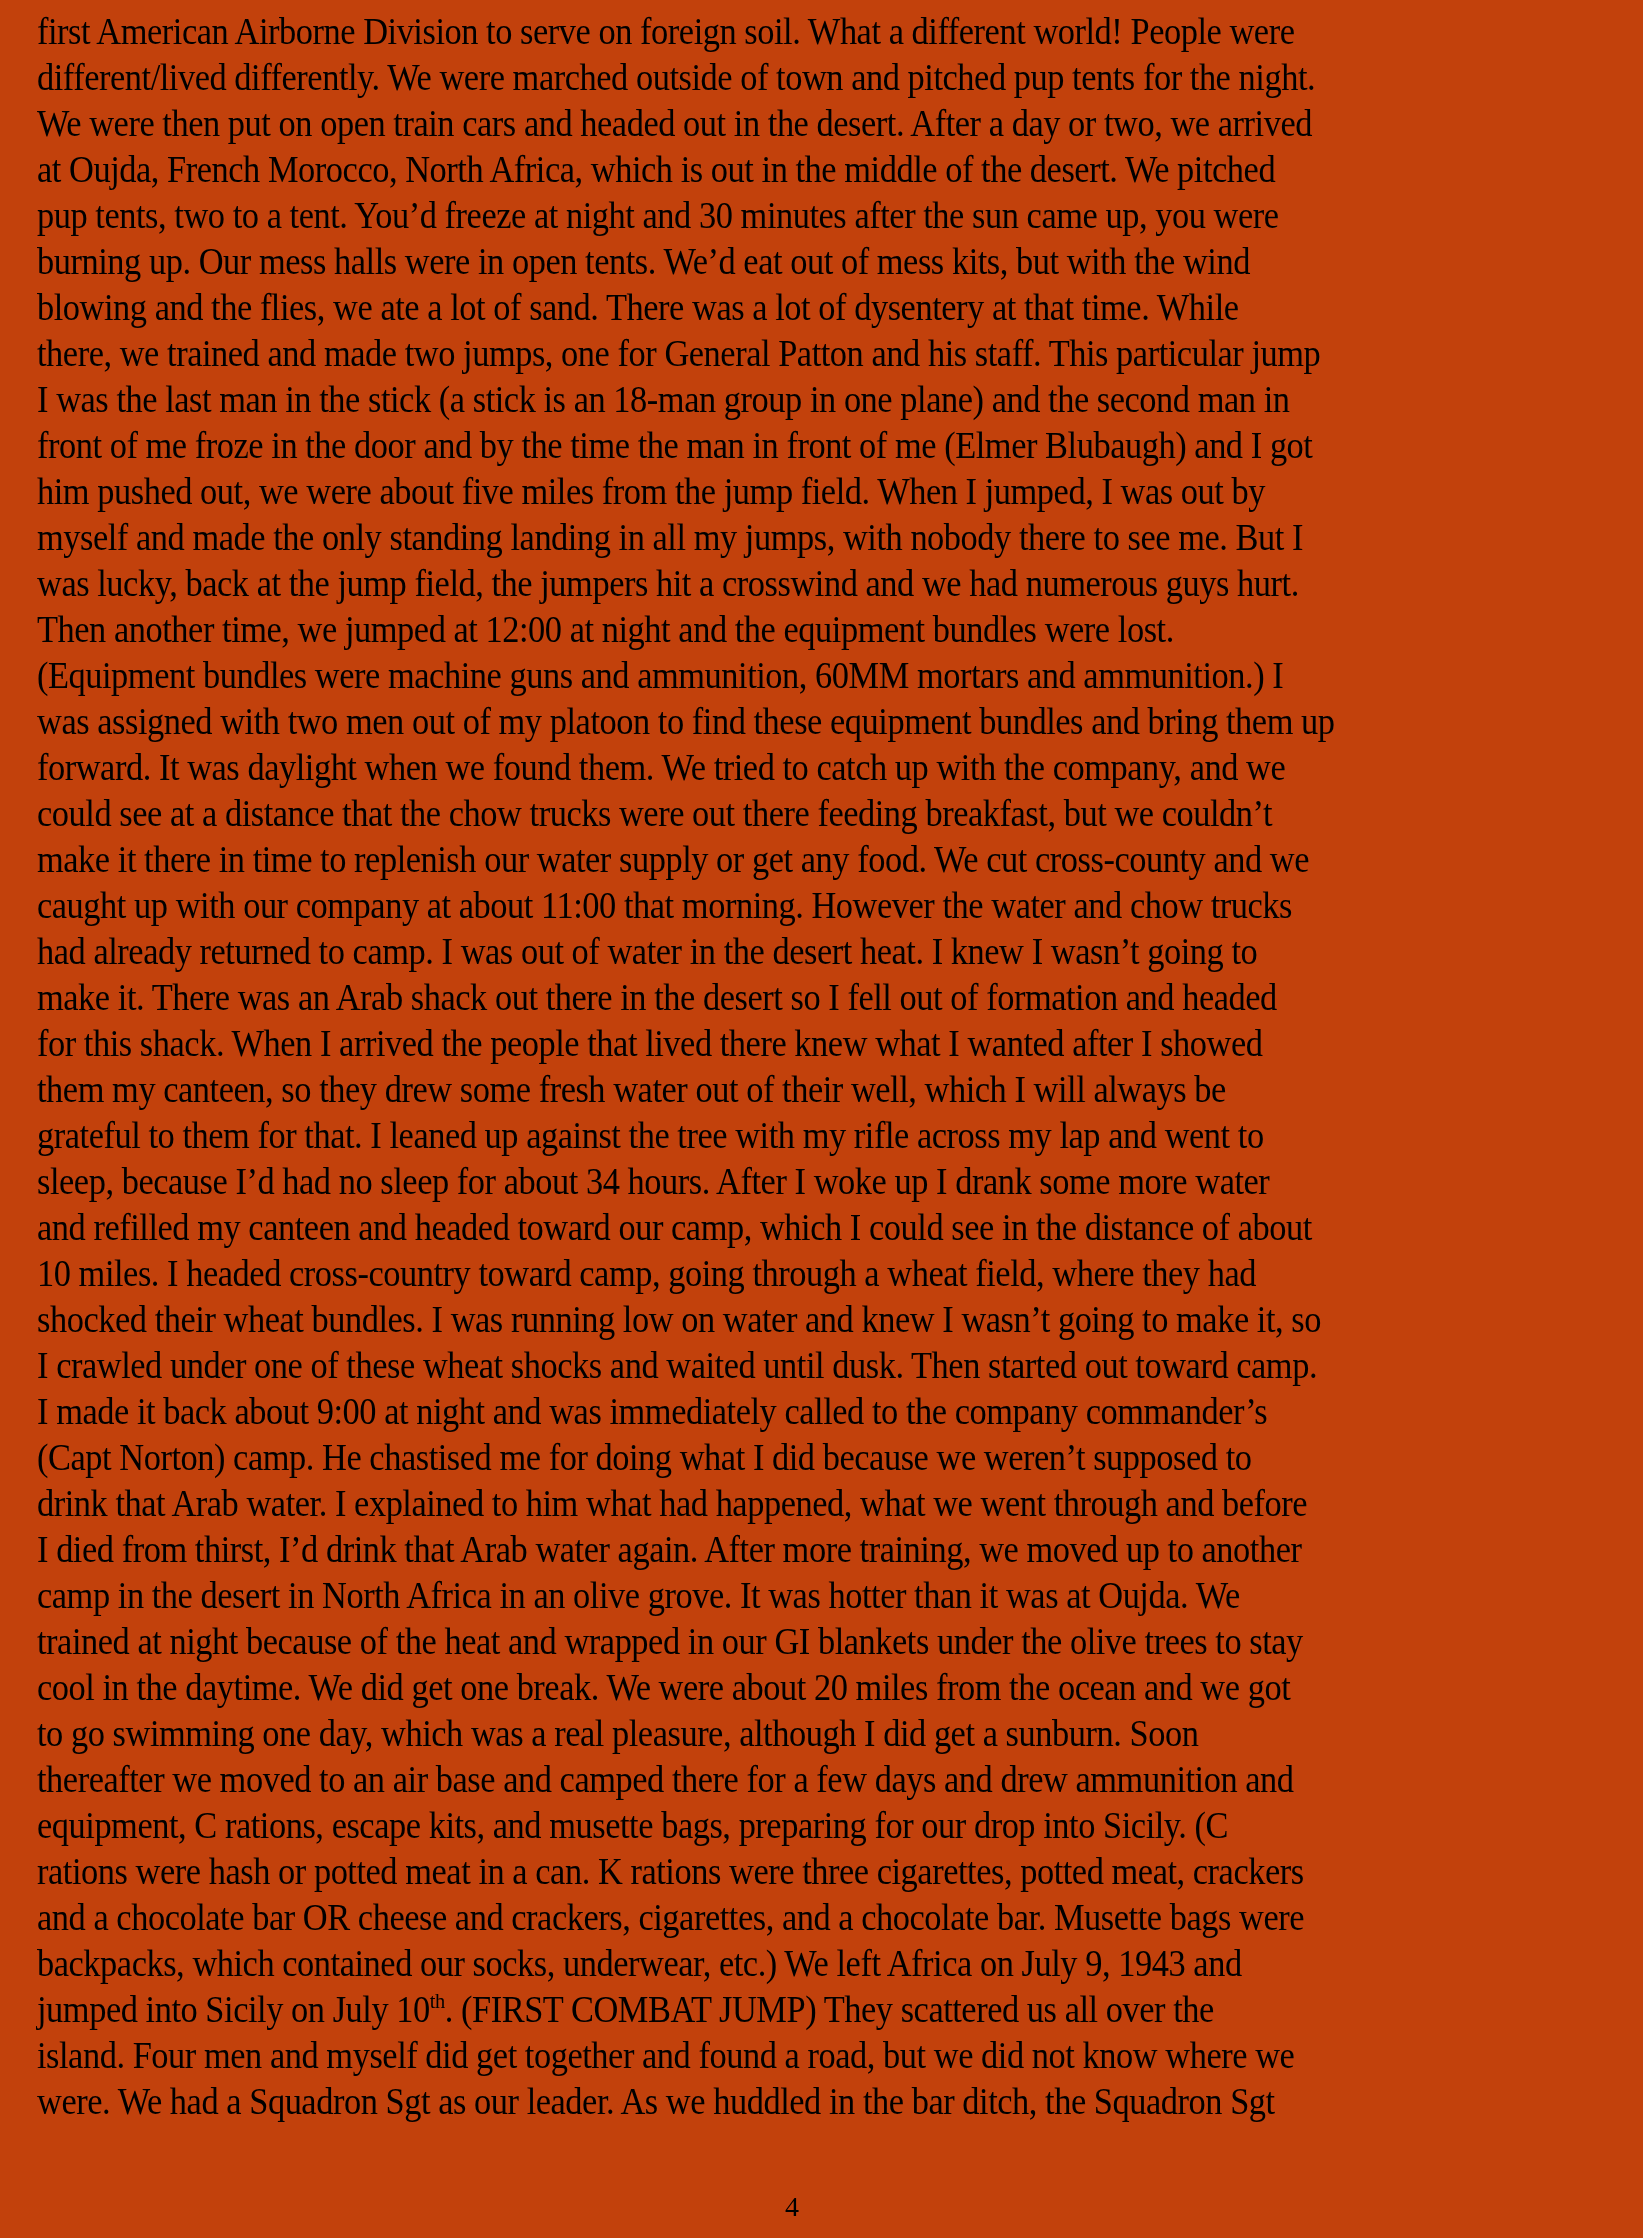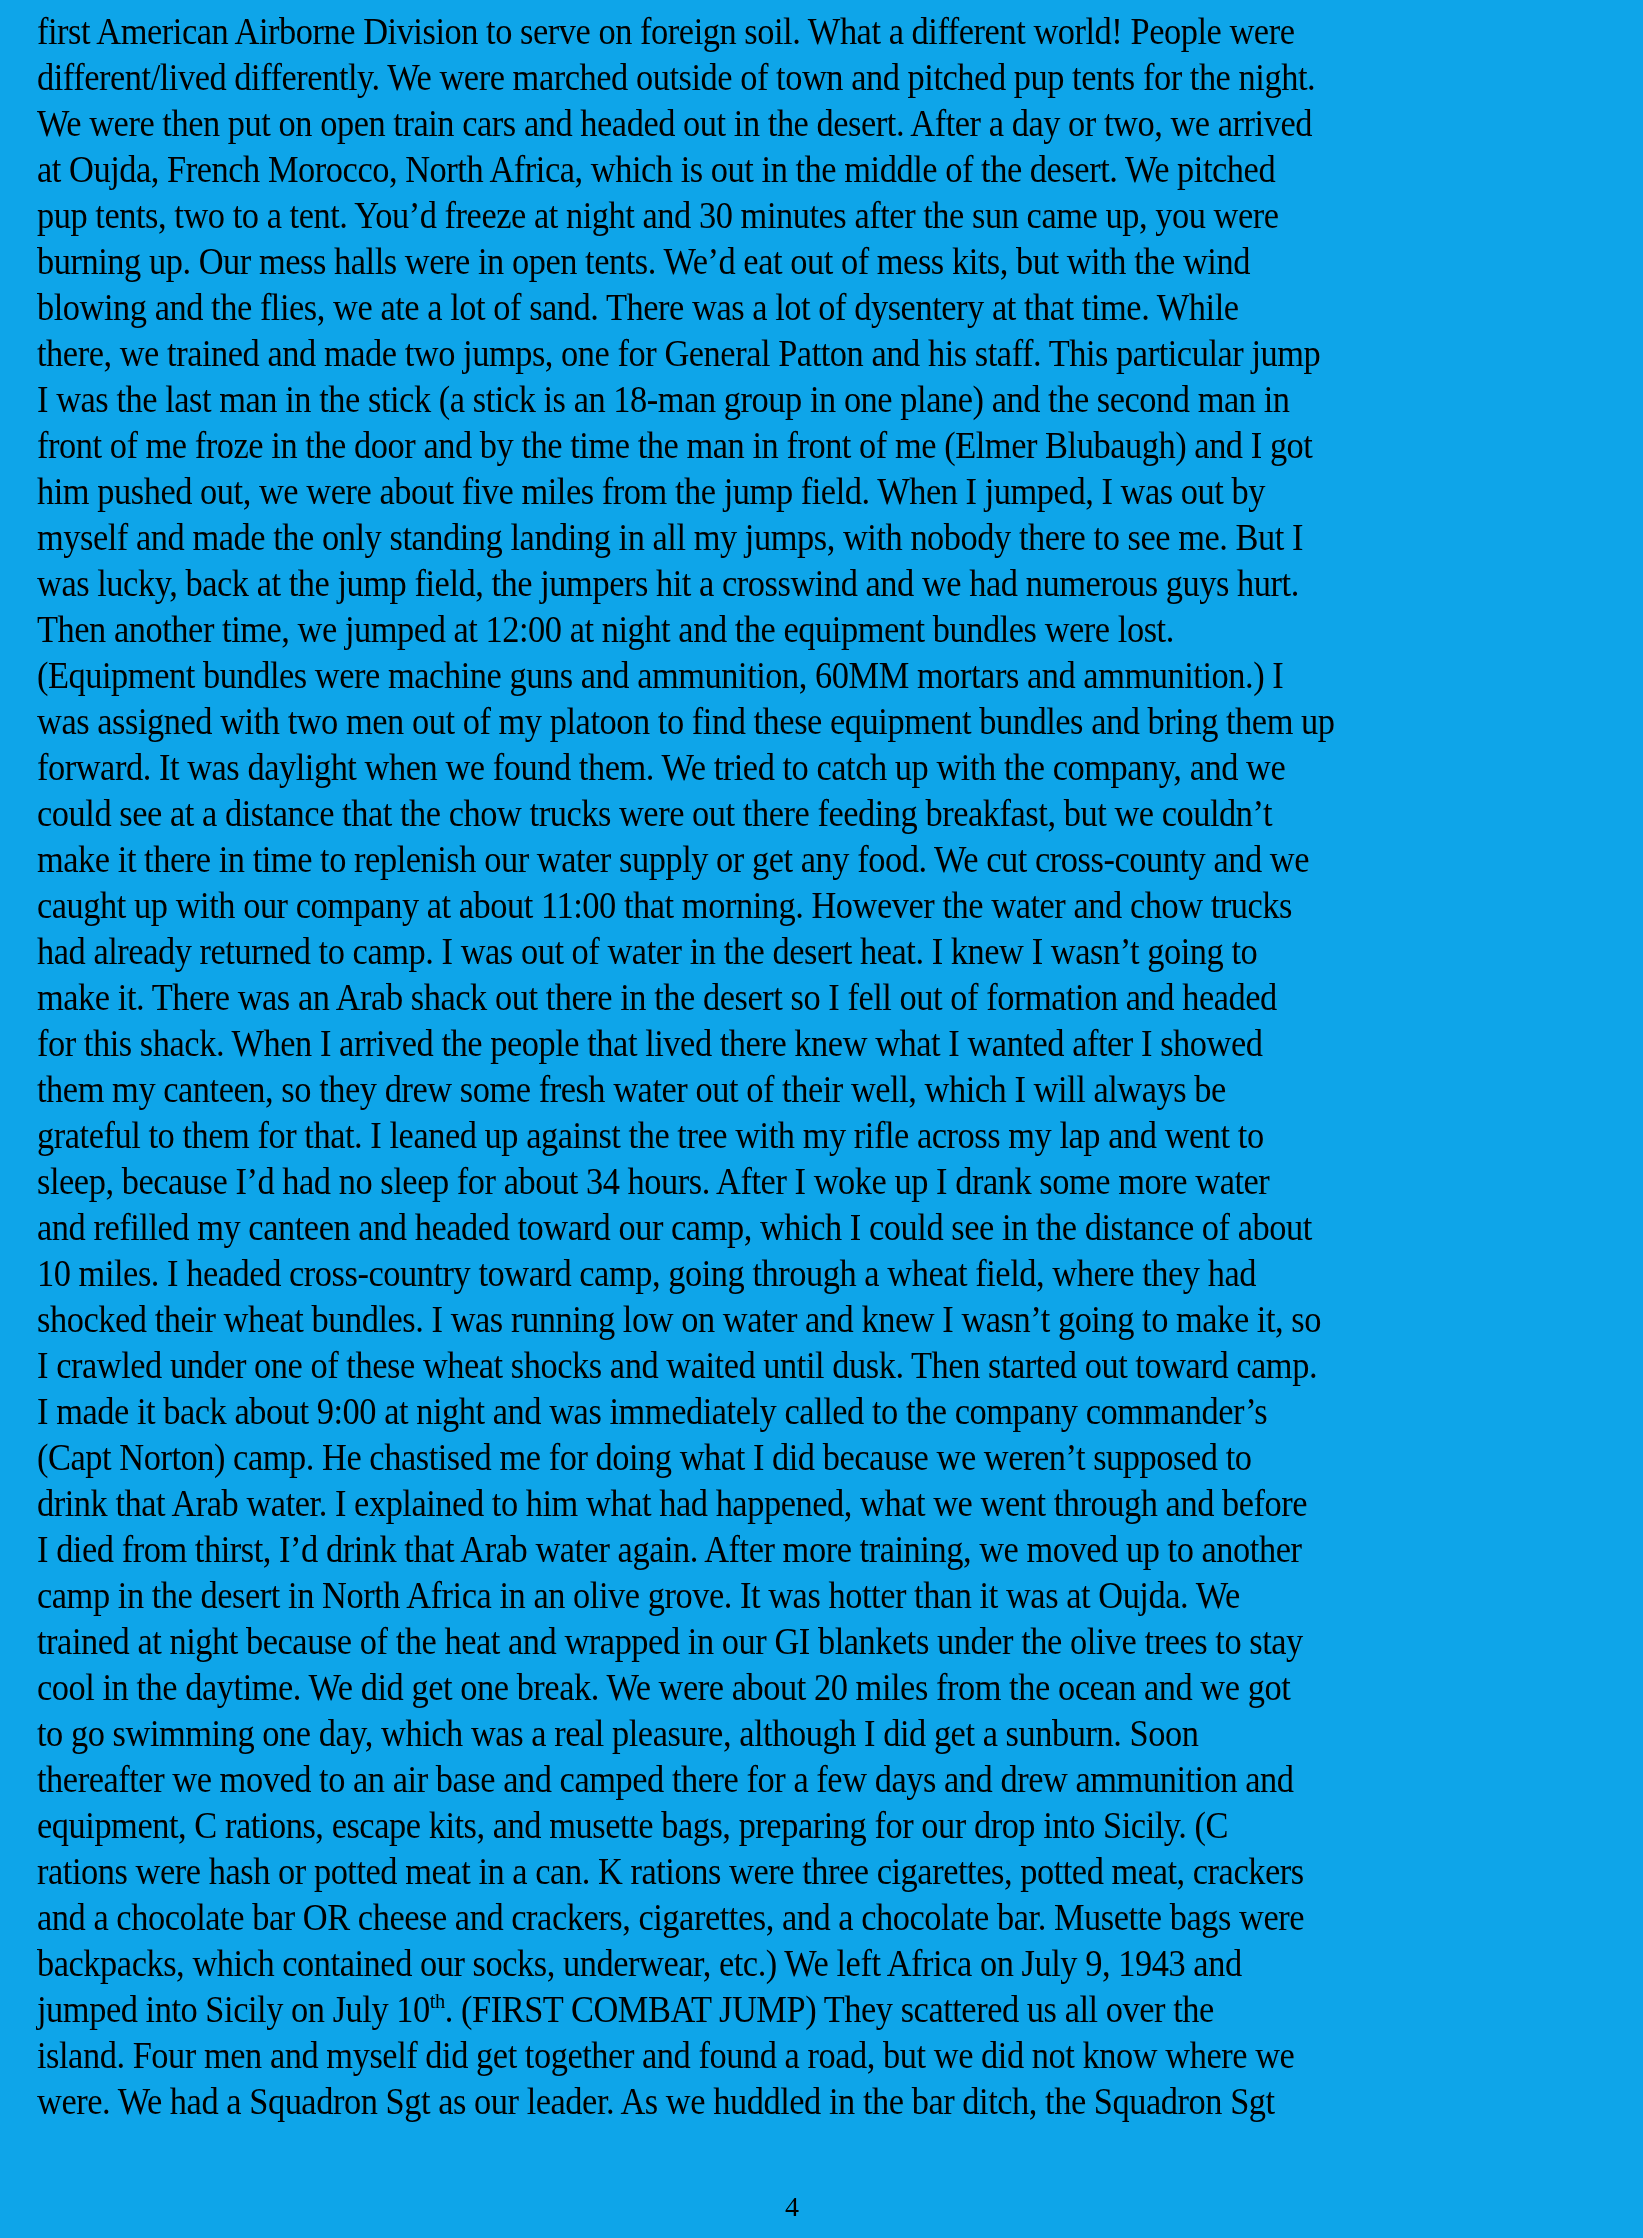--- a/index.html
+++ b/index.html
@@ -1,18 +1,18 @@
 <!DOCTYPE html>
 <html style="font-size:12.4px"><head>
 <meta charset="utf-8">
 <style>
   html, body { margin: 0; padding: 0; background: #ffffff; }
   body { width: 1644px; height: 2239px; position: relative; overflow: hidden; }
   .page {
-    position: absolute; left: 0; top: 0; width: 1644px; height: 2239px; background: #0ea5e9;
+    position: absolute; left: 0; top: 0; width: 1644px; height: 2239px; background: #c2410c;
   }
   .body-text {
     position: absolute; left: 37px; top: 9.3px; width: 1586px;
     font-family: "Liberation Serif", "DejaVu Serif", serif;
     font-size: 37px; line-height: 46px; color: #000;
     letter-spacing: -0.5px; transform: scaleX(0.93); transform-origin: left top;
     white-space: nowrap;
   }
   .line { display: block; height: 46px; }
   sup { font-size: 22px; line-height: 0; vertical-align: 14px; }

